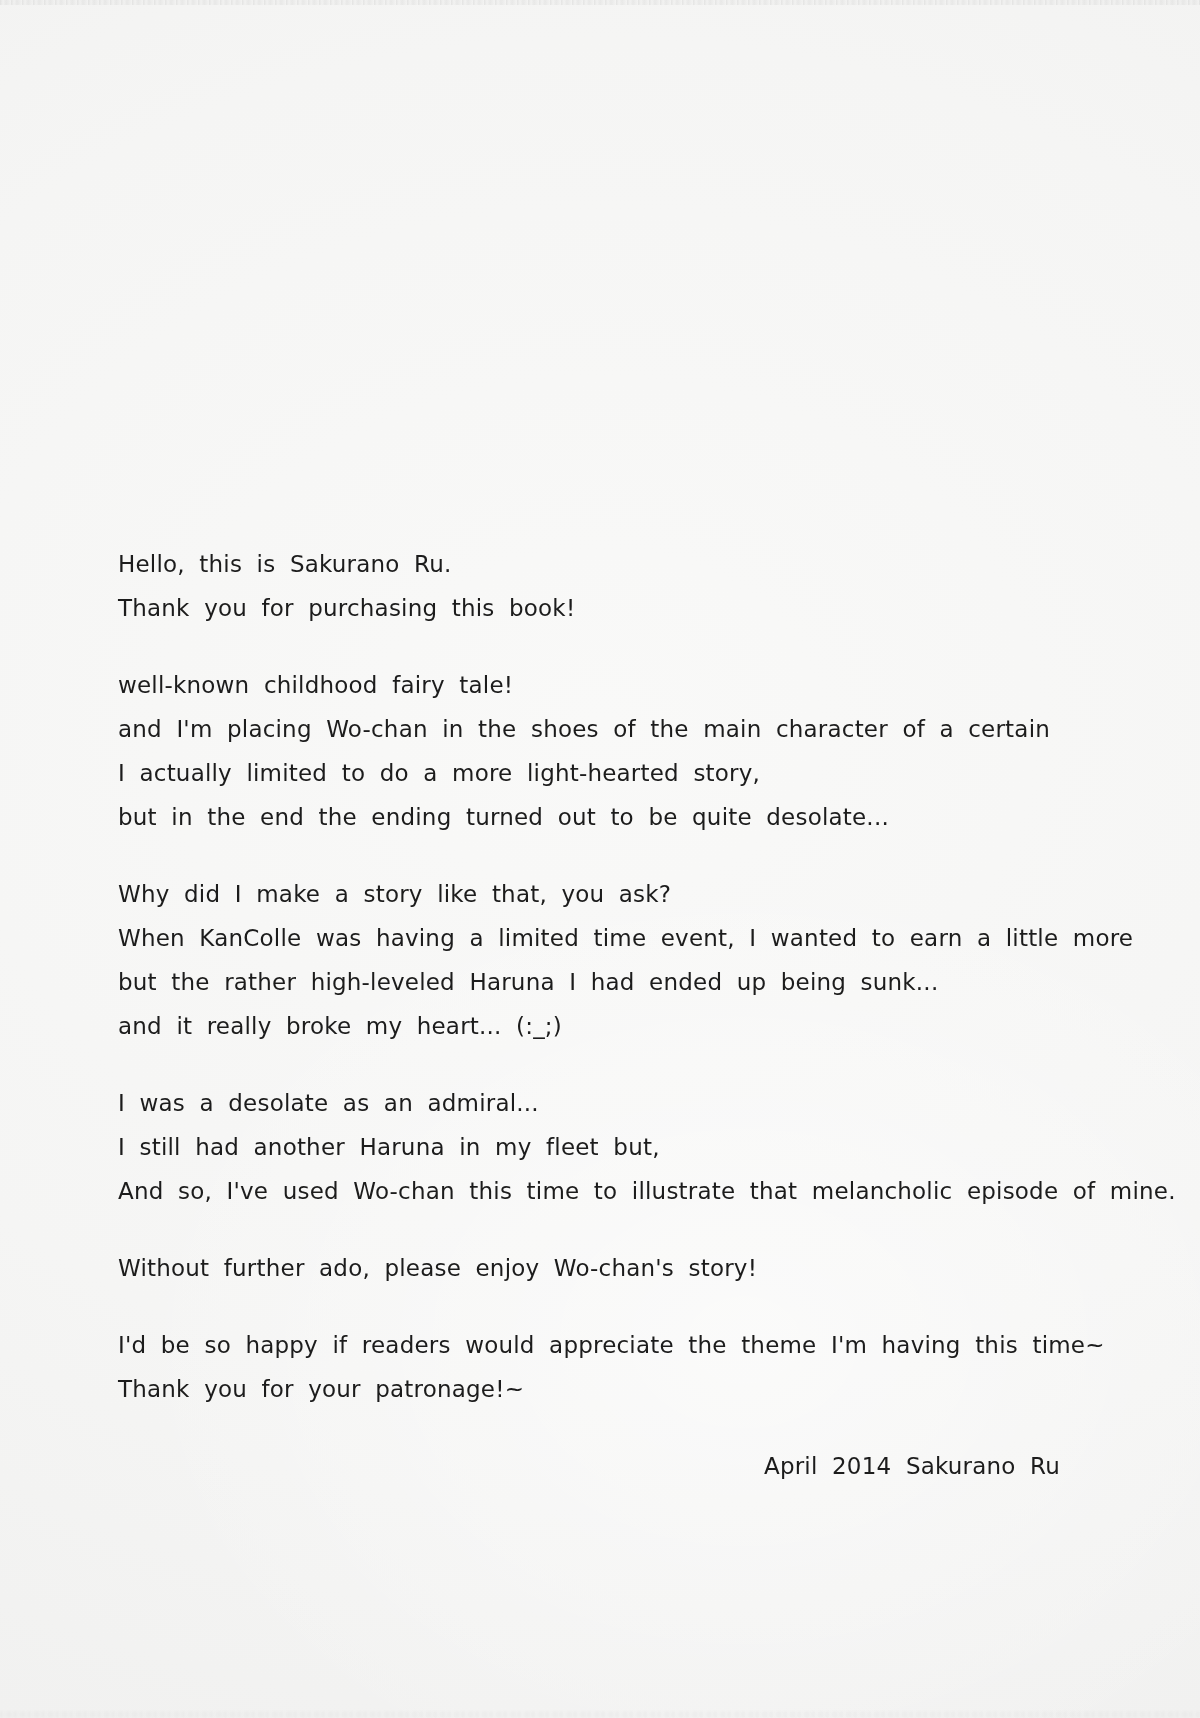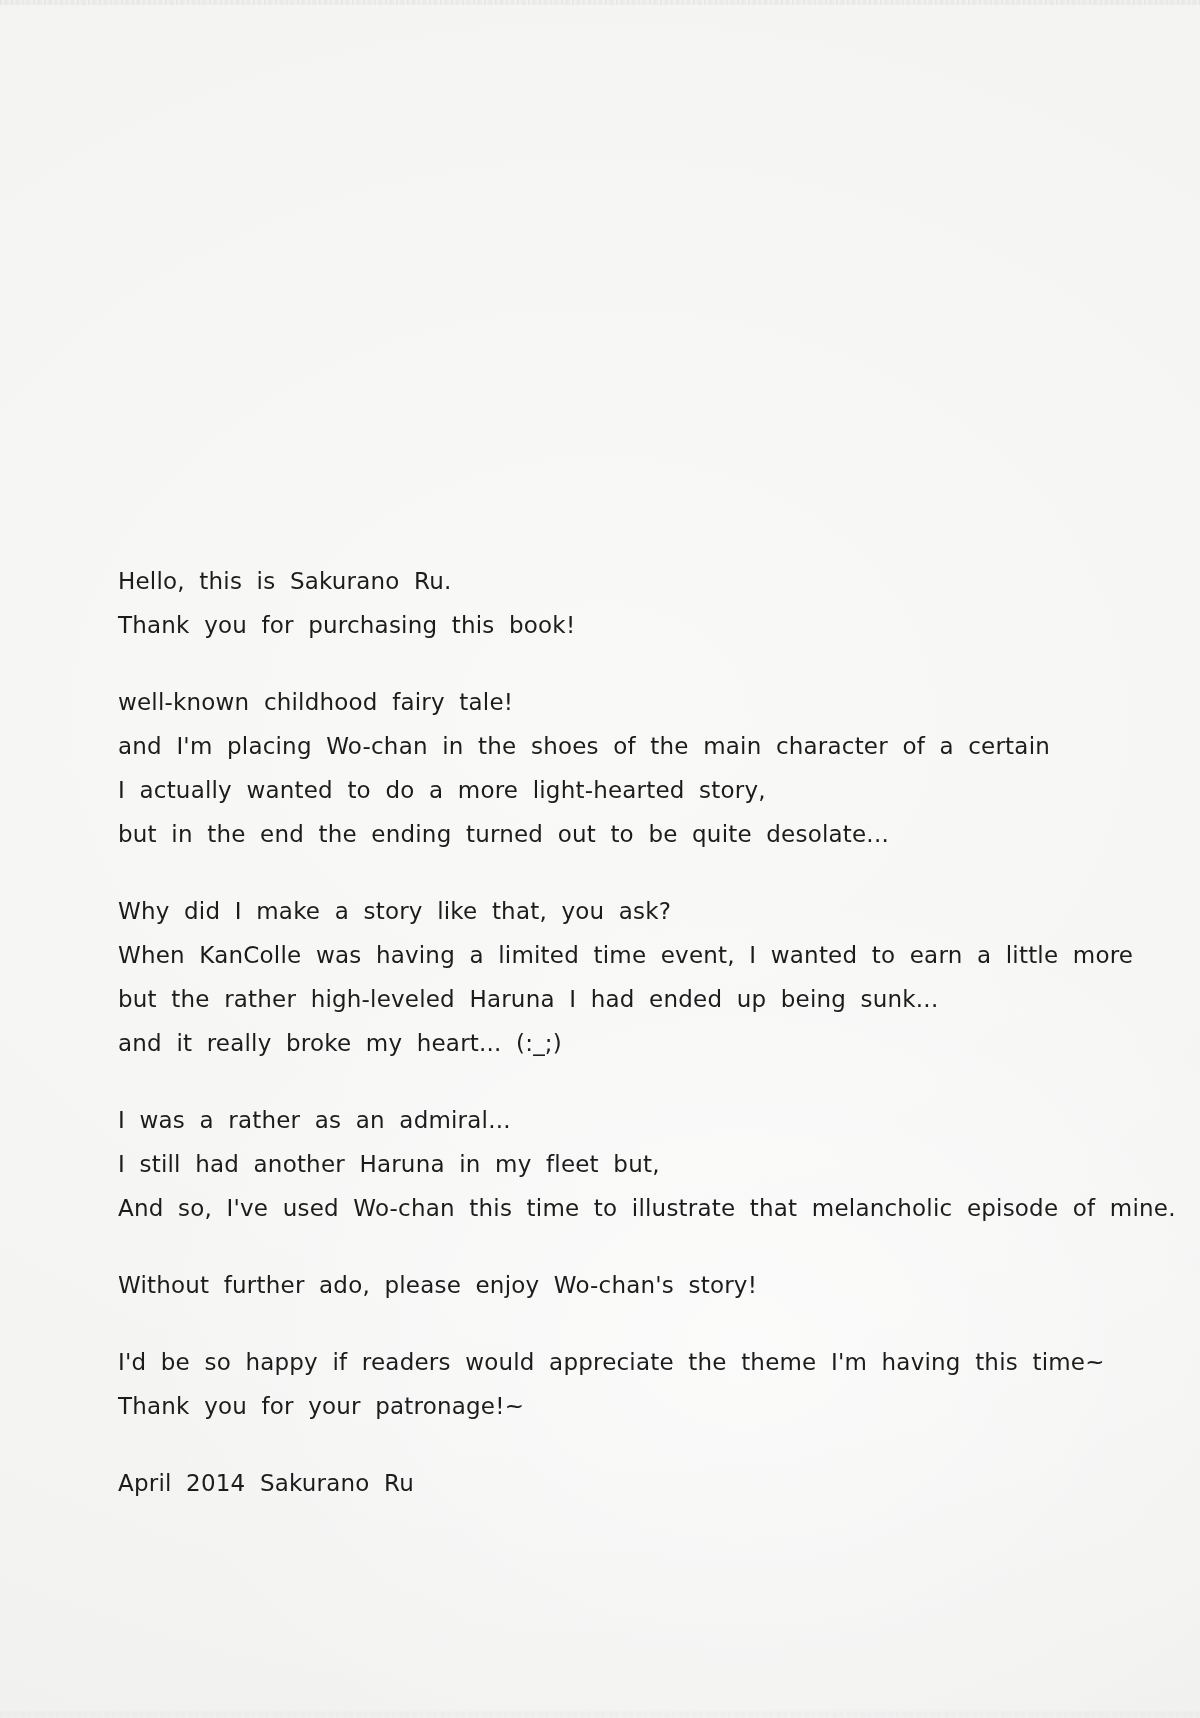--- a/index.html
+++ b/index.html
@@ -36,68 +36,68 @@
     height: 7px;
     background: repeating-linear-gradient(90deg,
       rgba(60,60,60,0.10) 0px, rgba(60,60,60,0.01) 4px,
       rgba(60,60,60,0.07) 9px, rgba(60,60,60,0.01) 14px);
     opacity: 0.55;
     filter: blur(1px);
   }
   .text-block {
     position: absolute;
     left: 118px;
-    top: 559px;
+    top: 542px;
     width: 962px;
     color: #1c1c1c;
   }
   .paragraph {
     margin: 0 0 33px 0;
   }
   .paragraph:last-child {
     margin-bottom: 0;
   }
   .line {
     font-size: 23px;
     line-height: 44px;
     white-space: nowrap;
     letter-spacing: 0.2px;
     word-spacing: 7px;
   }
   .paragraph.align-right .line {
-    text-align: left;
+    text-align: right;
     padding-right: 20px;
   }
 </style>
 </head>
 <body>
 
 <div class="paper"></div>
 <div class="scan-edge-top"></div>
 <div class="scan-edge-bottom"></div>
 
 <div class="text-block">
     <div class="paragraph">
       <div class="line">Hello, this is Sakurano Ru.</div>
       <div class="line">Thank you for purchasing this book!</div>
     </div>
     <div class="paragraph">
       <div class="line">well-known childhood fairy tale!</div>
       <div class="line">and I'm placing Wo-chan in the shoes of the main character of a certain</div>
-      <div class="line">I actually wanted to do a more light-hearted story,</div>
+      <div class="line">I actually limited to do a more light-hearted story,</div>
       <div class="line">but in the end the ending turned out to be quite desolate...</div>
     </div>
     <div class="paragraph">
       <div class="line">Why did I make a story like that, you ask?</div>
       <div class="line">When KanColle was having a limited time event, I wanted to earn a little more</div>
       <div class="line">but the rather high-leveled Haruna I had ended up being sunk...</div>
       <div class="line">and it really broke my heart... (:_;)</div>
     </div>
     <div class="paragraph">
-      <div class="line">I was a rather as an admiral...</div>
+      <div class="line">I was a desolate as an admiral...</div>
       <div class="line">I still had another Haruna in my fleet but,</div>
       <div class="line">And so, I've used Wo-chan this time to illustrate that melancholic episode of mine.</div>
     </div>
     <div class="paragraph">
       <div class="line">Without further ado, please enjoy Wo-chan's story!</div>
     </div>
     <div class="paragraph">
       <div class="line">I'd be so happy if readers would appreciate the theme I'm having this time~</div>
       <div class="line">Thank you for your patronage!~</div>
     </div>

